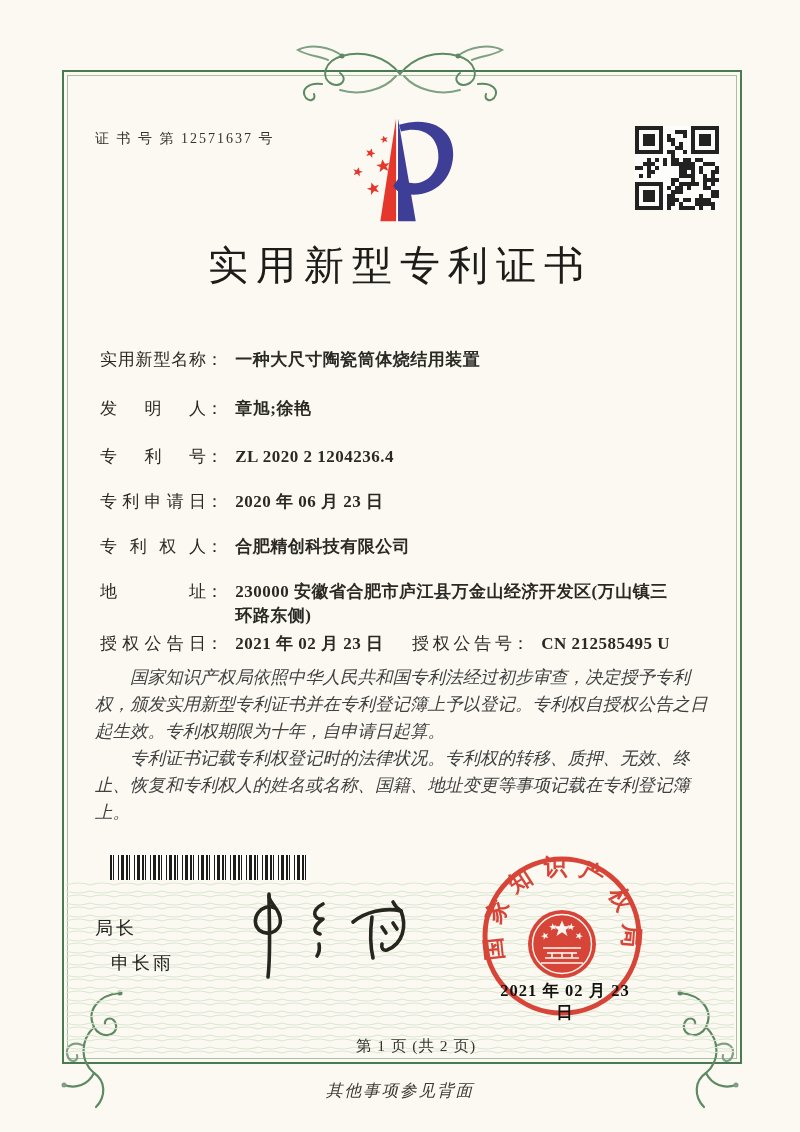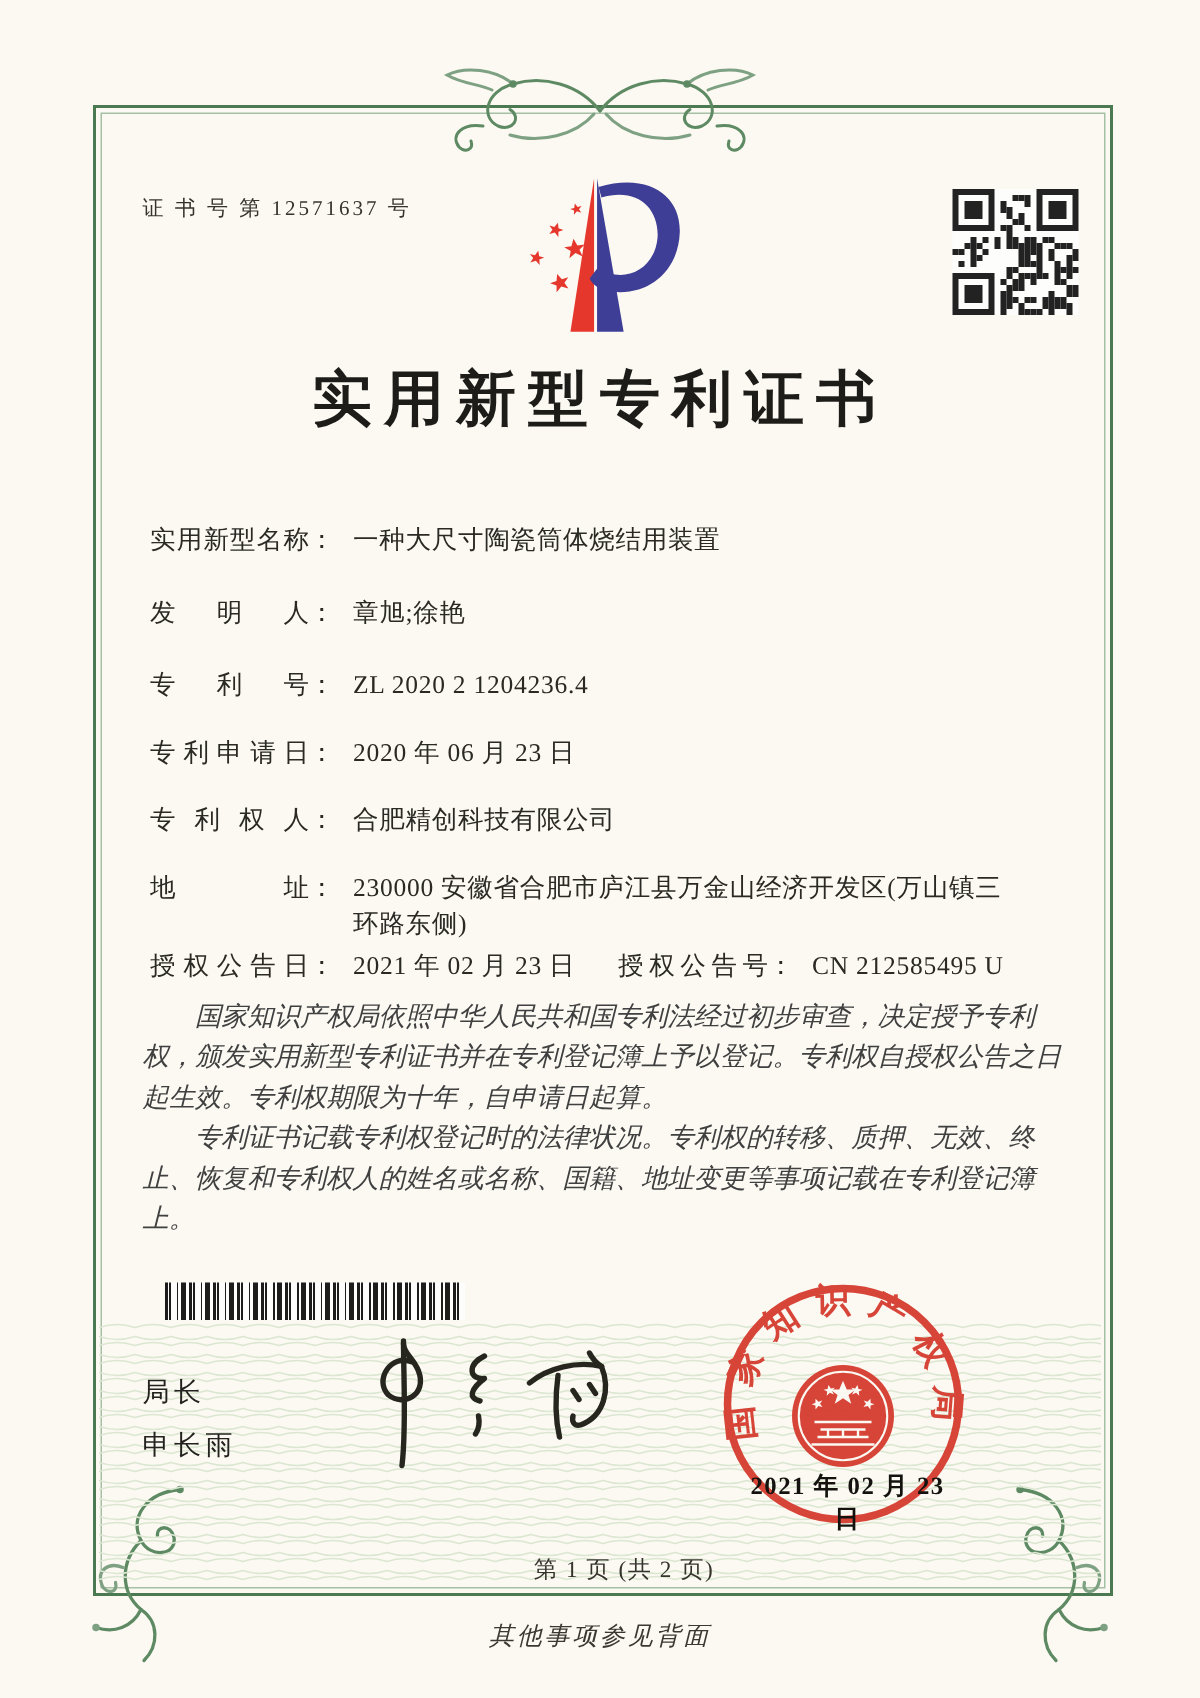--- a/index.html
+++ b/index.html
@@ -8,25 +8,25 @@
     background:#fbf9f2; overflow:hidden;
     font-family:"Liberation Serif", serif; color:#2b2924;
   }
   .frame{position:absolute; left:62px; top:70px; width:676px; height:990px;
     border:2.5px solid #4b7a52;}
   .frame-inner{position:absolute; inset:3px; border:1.2px solid #a6c0a6;}
   .cert-no{position:absolute; left:95px; top:130px; font-size:14px; letter-spacing:2px; color:#35332c;}
   .logo{position:absolute; left:336px; top:110px;}
   .qr{position:absolute; left:633px; top:126px;}
   .title{position:absolute; left:0; top:238px; width:100%; text-align:center;
-    font-size:40px; font-weight:700; letter-spacing:8px; color:#1d1c18; margin:0;}
+    font-size:40px; font-weight:400; letter-spacing:8px; color:#1d1c18; margin:0;}
   .row{position:absolute; left:100px; width:616px; font-size:17px; line-height:24px;}
   .flabel{display:inline-block; width:106px; text-align:justify; text-align-last:justify; vertical-align:top;}
   .fcolon{display:inline-block; vertical-align:top;}
-  .fvalue{display:inline-block; margin-left:8px; vertical-align:top; letter-spacing:.5px;}
+  .fvalue{display:inline-block; margin-left:8px; vertical-align:top; letter-spacing:.5px;font-weight:bold;}
   .fvalue.addr{width:448px;}
   .pair2{position:absolute; left:312px; top:0;}
   .paras{position:absolute; left:95px; top:664px; width:622px;
     font-size:17.5px; line-height:27px; font-style:italic; color:#404040;}
   .paras p{margin:0; text-indent:2em;}
   .waveband{position:absolute; left:66px; top:882px;}
   .barcode{position:absolute; left:110px; top:855px; width:200px; height:25px;
     background:repeating-linear-gradient(90deg,
       #1c1c1c 0 2px,#fdfdfb 2px 3px,#1c1c1c 3px 4px,#fdfdfb 4px 8px,
       #1c1c1c 8px 9px,#fdfdfb 9px 11px,#1c1c1c 11px 14px,#fdfdfb 14px 16px);}
@@ -305,21 +305,21 @@
   </div>
 
   <div class="paras">
     <p>国家知识产权局依照中华人民共和国专利法经过初步审查，决定授予专利权，颁发实用新型专利证书并在专利登记簿上予以登记。专利权自授权公告之日起生效。专利权期限为十年，自申请日起算。</p>
     <p>专利证书记载专利权登记时的法律状况。专利权的转移、质押、无效、终止、恢复和专利权人的姓名或名称、国籍、地址变更等事项记载在专利登记簿上。</p>
   </div>
 
   <div class="barcode"></div>
 
   <div class="official" style="top:916px;">局长</div>
-  <div class="official" style="top:951px;">申长雨</div>
+  <div class="official" style="top:951px;margin-left:16px;">申长雨</div>
 
   <svg class="sig" width="185" height="105" viewBox="0 0 185 105" aria-label="申长雨">
     <g stroke="#26261f" stroke-width="3.6" fill="none" stroke-linecap="round" stroke-linejoin="round">
       <path d="M40,28 C26,22 14,40 24,50 C34,58 50,50 44,34 C41,26 34,22 34,16"></path>
       <path d="M34,14 C34,38 36,72 33,97"></path>
       <path d="M88,24 C76,30 78,40 88,39 C80,45 76,52 85,54"></path>
       <path d="M84,64 C85,69 84,73 82,76"></path>
       <path d="M118,42 C130,32 150,27 166,31"></path>
       <path d="M158,22 C160,26 163,29 166,31"></path>
       <path d="M166,31 C172,46 168,64 152,70 C148,71 146,68 147,64"></path>

